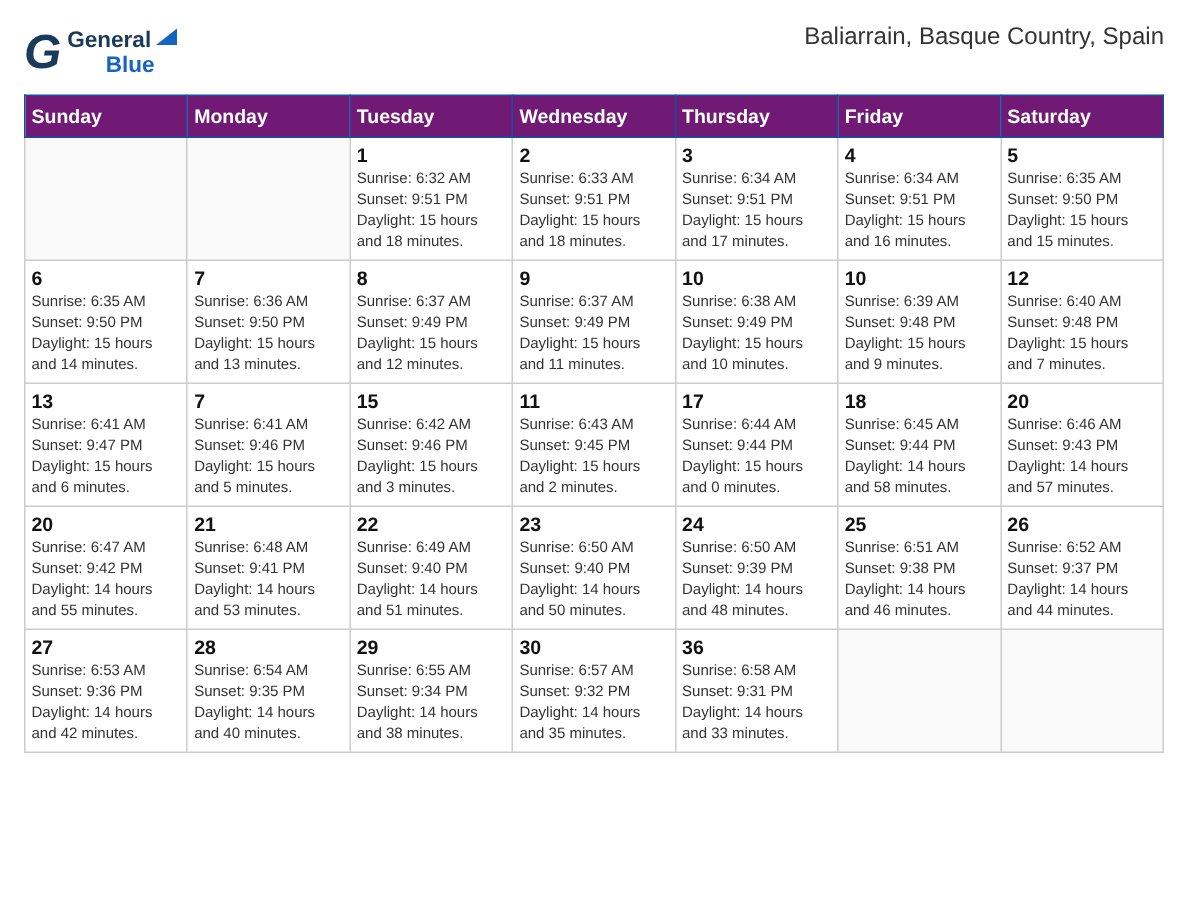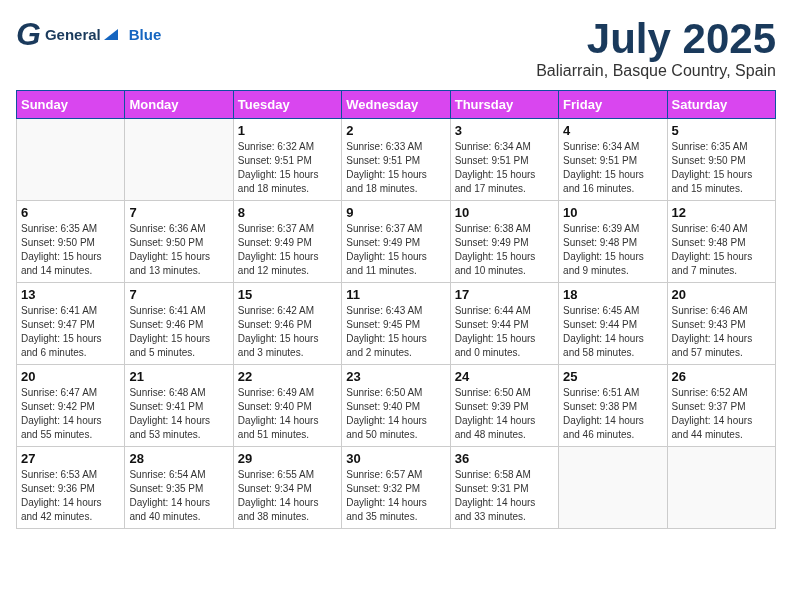--- a/index.html
+++ b/index.html
@@ -28,21 +28,21 @@
     .subtitle {
       font-size: 16px;
       color: #333;
     }
     .calendar {
       width: 100%;
       border-collapse: collapse;
       border: 1px solid #ccc;
     }
     .calendar th {
-      background: #d946ef;
+      background: #701a75;
       color: #fff;
       font-size: 13px;
       font-weight: bold;
       padding: 6px 4px;
       text-align: left;
       border: 1px solid #1050a0;
     }
     .calendar td {
       width: calc(100% / 7);
       vertical-align: top;
@@ -66,20 +66,21 @@
       color: #333;
       line-height: 1.4;
     }
     .logo-wrapper {
       display: flex;
       align-items: center;
       gap: 4px;
     }
     .logo-right {
       display: flex;
+      flex-direction: column;
       text-align: center;
     }
   </style>
 </head>
 <body>
 
 <div class="header-area">
   <div class="logo-wrapper">
     <div style="font-size:32px; font-weight:bold; color:#1a3a5c; font-style:italic;">G</div>
     <div class="logo-right">
@@ -88,21 +89,20 @@
         <span style="display:inline-block; margin-left:3px; vertical-align:middle;">
           <svg width="14" height="11" viewBox="0 0 14 11">
               <polygon points="0,11 14,0 14,11" fill="#1565c0"></polygon>
             </svg>
         </span>
       </div>
       <span style="font-size:15px; font-weight:bold; color:#1565c0;margin-left:11px;">Blue</span>
     </div>
   </div>
   <div class="title-area">
-    <div class="month-title">July 2025</div>
     <div class="subtitle">Baliarrain, Basque Country, Spain</div>
   </div>
 </div>
 
 <table class="calendar">
   <thead>
     <tr>
     <th>Sunday</th>
         <th>Monday</th>
         <th>Tuesday</th>

